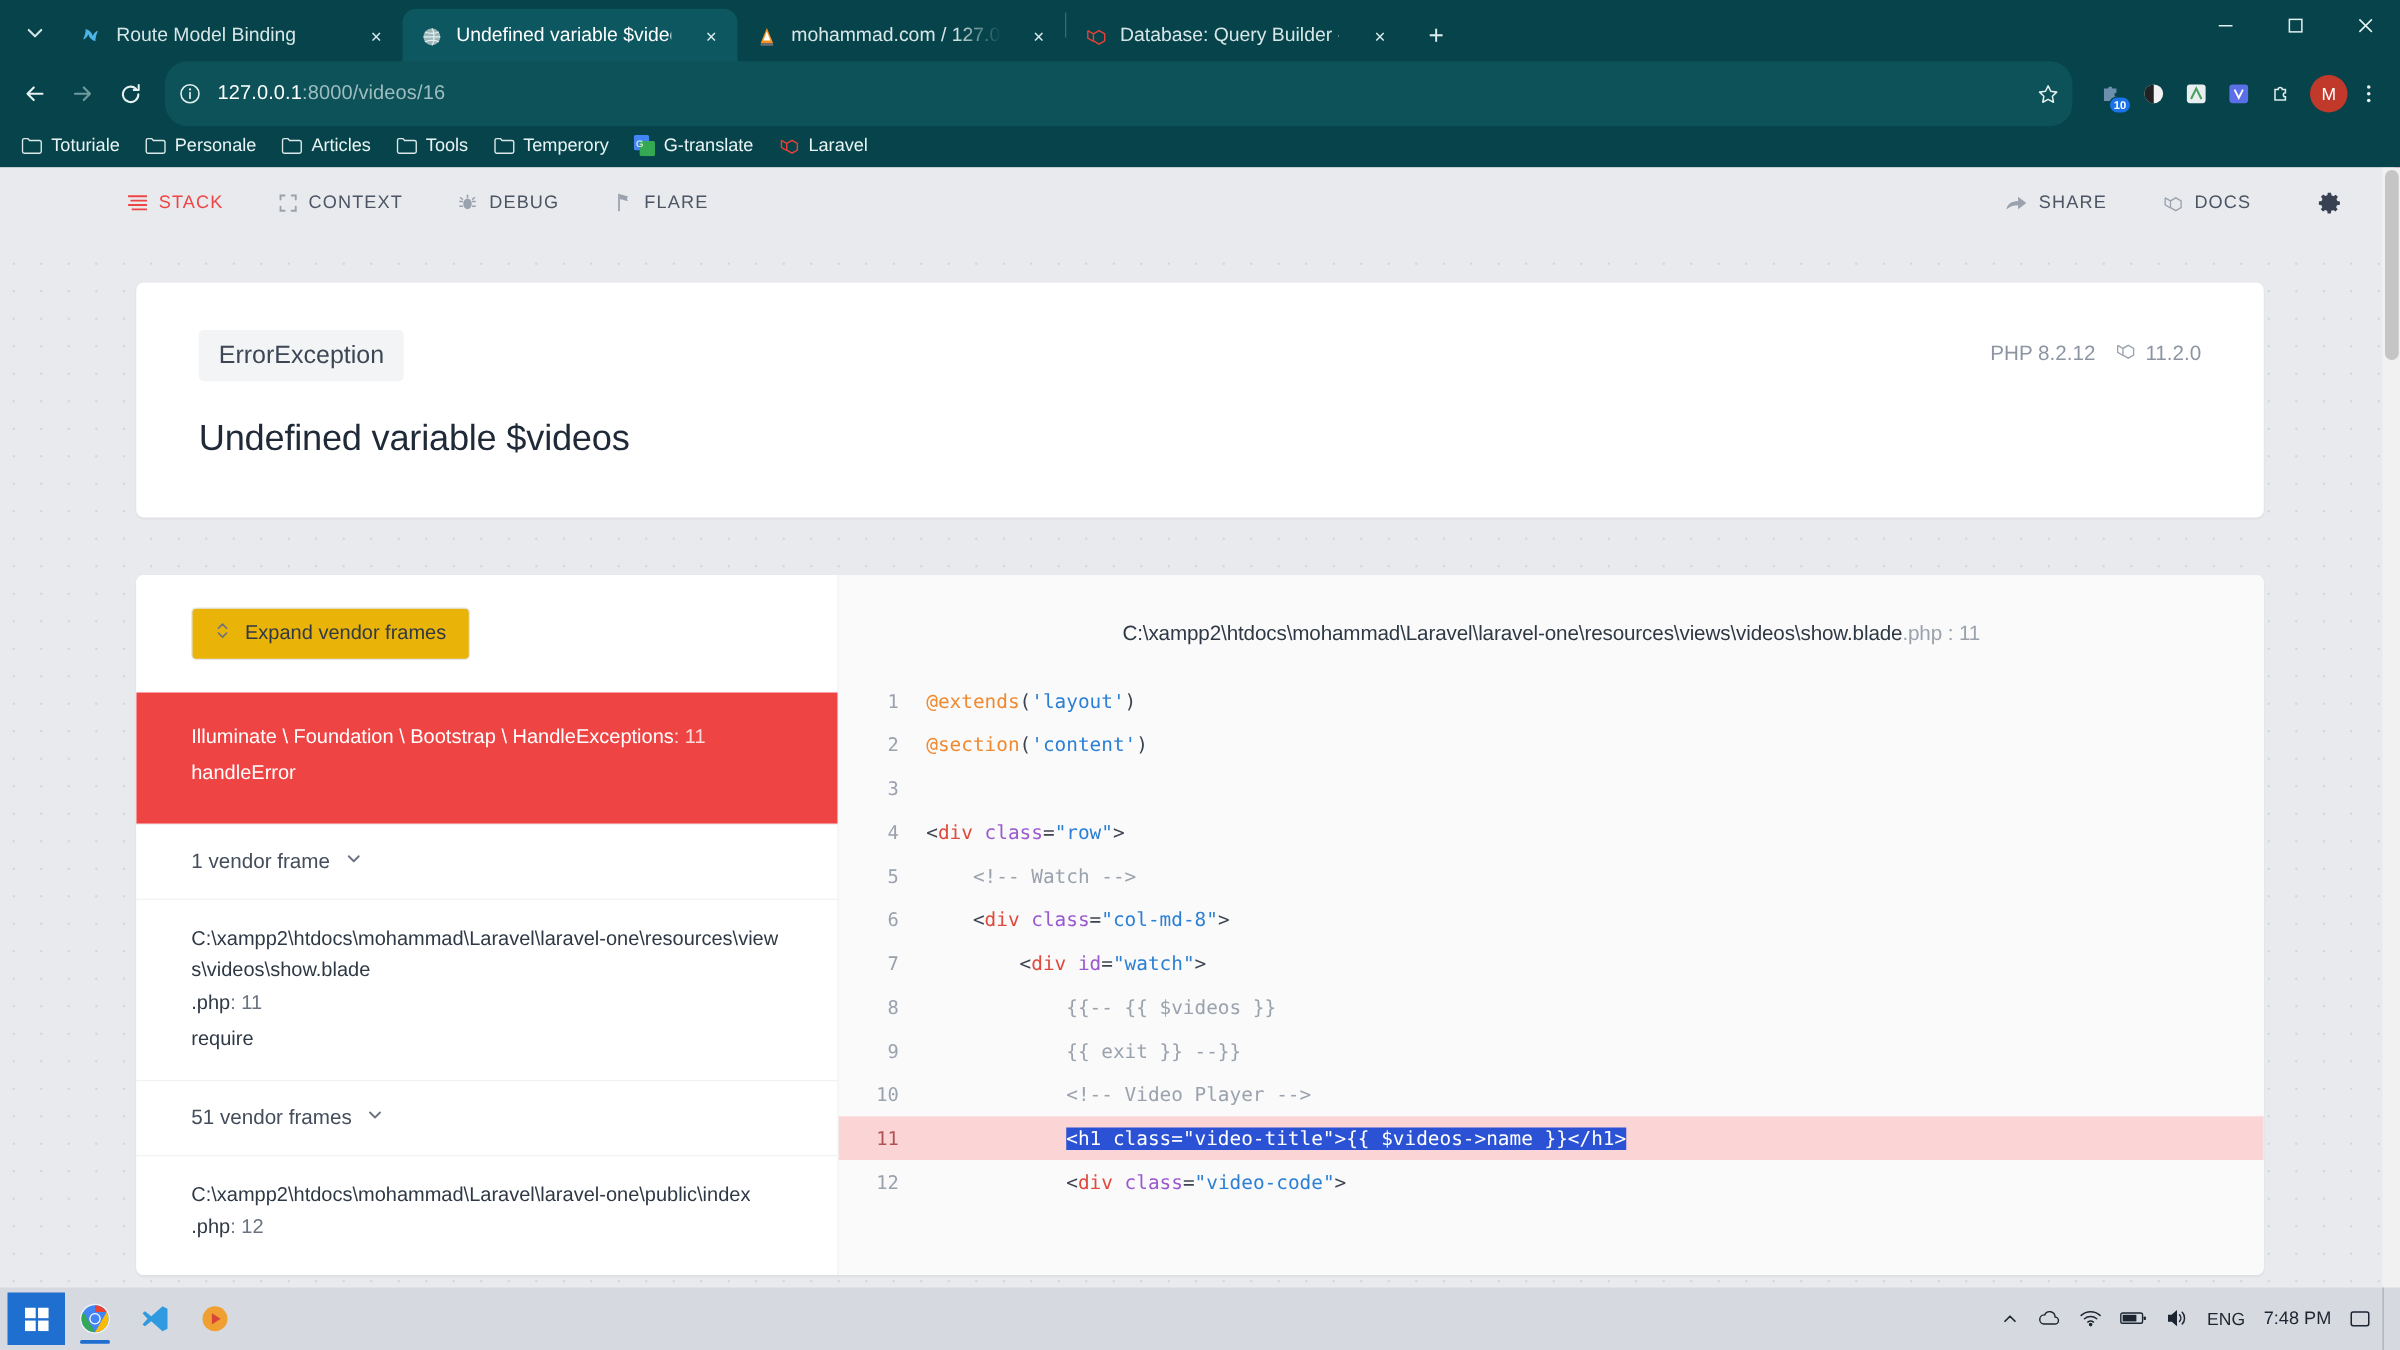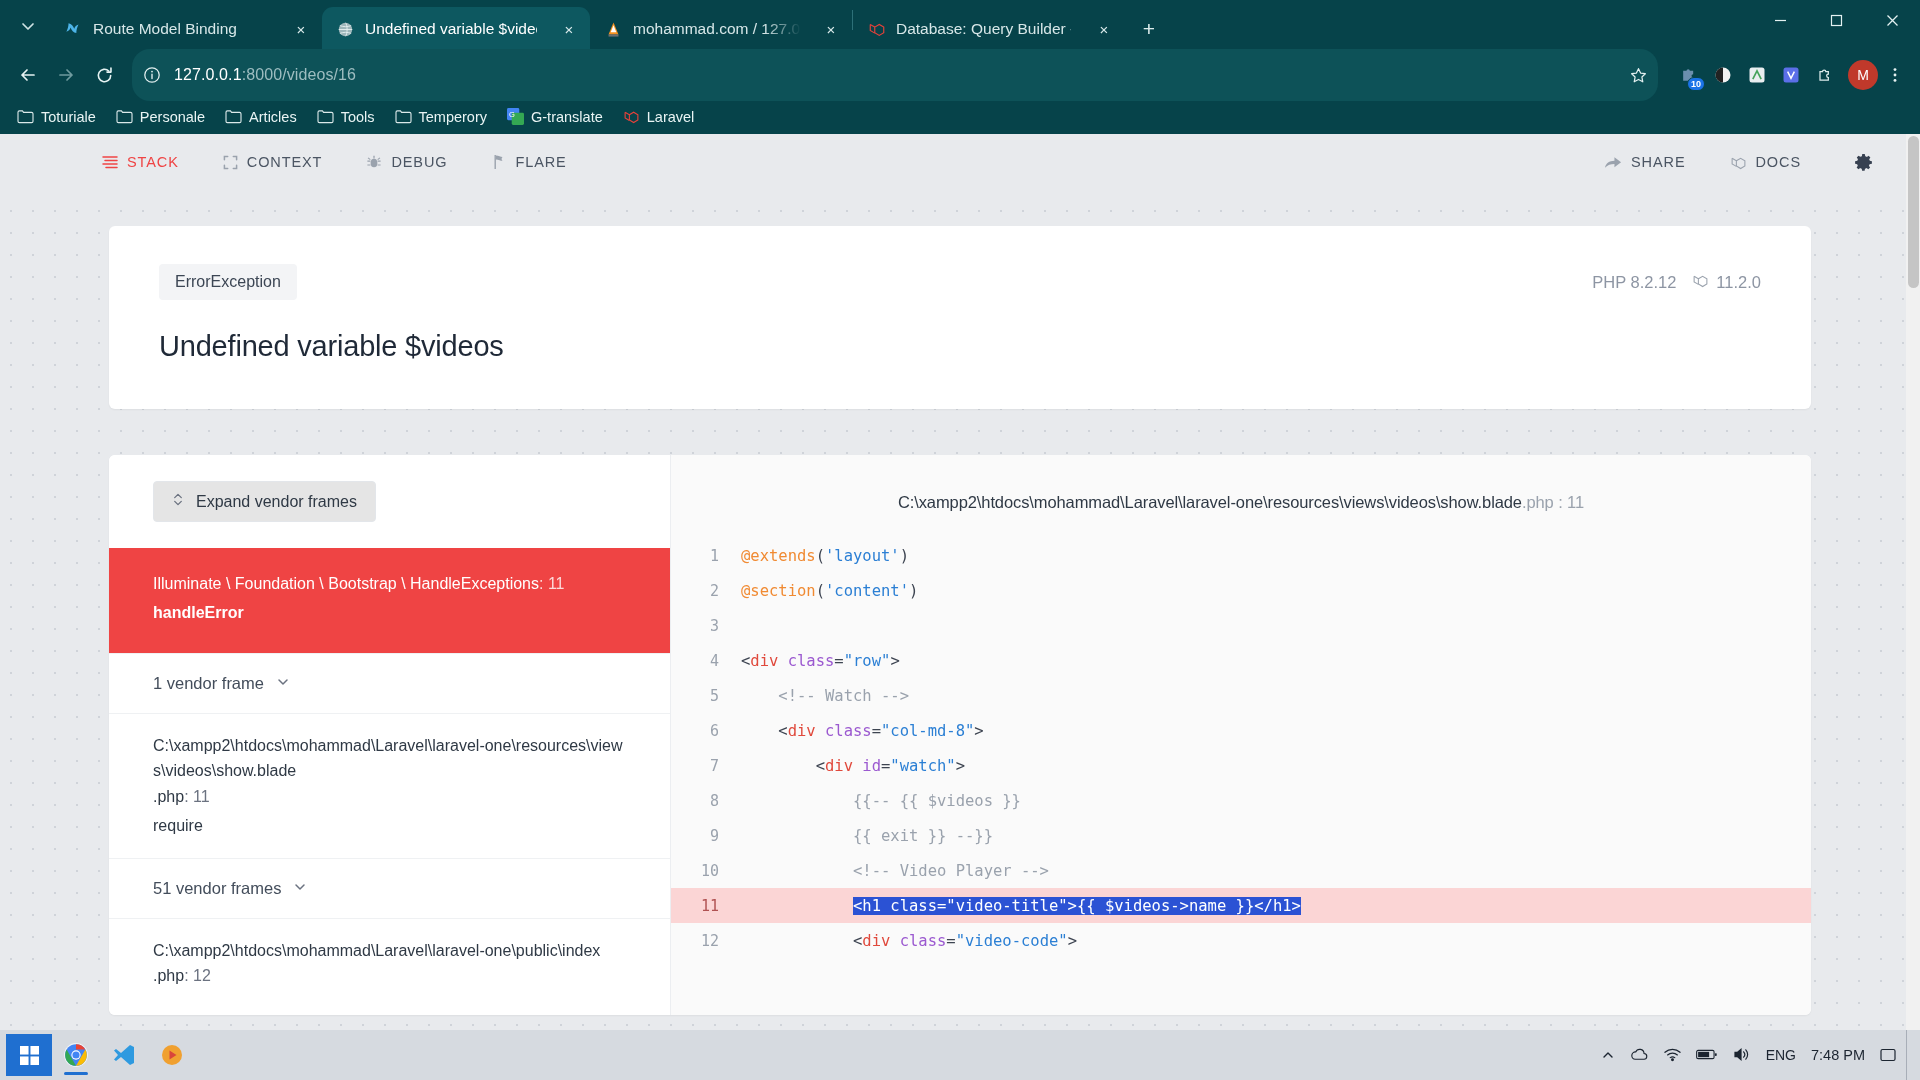--- a/index.html
+++ b/index.html
@@ -159,21 +159,21 @@
   .container { width: 1702px; margin: 0 auto; }
 
   .exception-card {
     background: #fff; border-radius: 6px;
     padding: 38px 50px 46px 50px;
     position: relative; margin-top: 36px;
     box-shadow: 0 1px 2px rgba(0,0,0,.05);
   }
   .exc-badge {
     display: inline-block; background: #f3f4f6; color: #3c4654;
-    font-size: 16px; padding: 9px 16px; border-radius: 4px;
+    font-size: 20px; padding: 9px 16px; border-radius: 4px;
   }
   .exc-title {
     font-size: 29px; color: #1f2937; font-weight: 400;
     margin-top: 30px; letter-spacing: -.2px;
   }
   .exc-meta {
     position: absolute; top: 46px; right: 50px;
     display: flex; align-items: center; gap: 16px;
     color: #8d95a3; font-size: 16.5px;
   }
@@ -182,30 +182,30 @@
   .trace-wrap {
     display: flex; margin-top: 46px; background: #fff;
     border-radius: 6px; overflow: hidden; height: 560px;
     box-shadow: 0 1px 2px rgba(0,0,0,.05);
   }
   .frames-col { width: 562px; flex: 0 0 562px; background: #fff; border-right: 1px solid #eceef1; }
   .frames-head { padding: 26px 0 26px 44px; }
   .expand-btn {
     display: inline-flex; align-items: center; gap: 12px;
     border: 1px solid #e3e6ea; border-radius: 4px;
-    padding: 10px 18px; font-size: 16px; color: #2f3945; background: #e5e5e5;
+    padding: 10px 18px; font-size: 16px; color: #2f3945; background: #eab308;
   }
   .frame {
     padding: 20px 44px; font-size: 16px; color: #2f3945;
     border-top: 1px solid #eff1f3; line-height: 1.5;
   }
   .frame.selected { background: #ef4444; color: #fff; border-top: none; padding: 24px 44px 28px 44px; }
   .frame .fr-cls { word-break: break-word; }
   .frame .fr-line { color: #fcd9d9; }
-  .frame.selected .fr-method { font-weight: bold; margin-top: 5px; }
+  .frame.selected .fr-method { font-weight: normal; margin-top: 5px; }
   .frame .fr-path { word-break: break-all; line-height: 1.55; }
   .frame .fr-sub { margin-top: 1px; color: #2f3945; }
   .frame .fr-sub .num { color: #6b7280; }
   .frame .fr-fn { margin-top: 5px; }
   .vendor-row {
     padding: 20px 44px; font-size: 16.5px; color: #434d5b;
     border-top: 1px solid #eff1f3; display: flex; align-items: center; gap: 12px;
   }
   .chev { color: #6b7280; }
 

